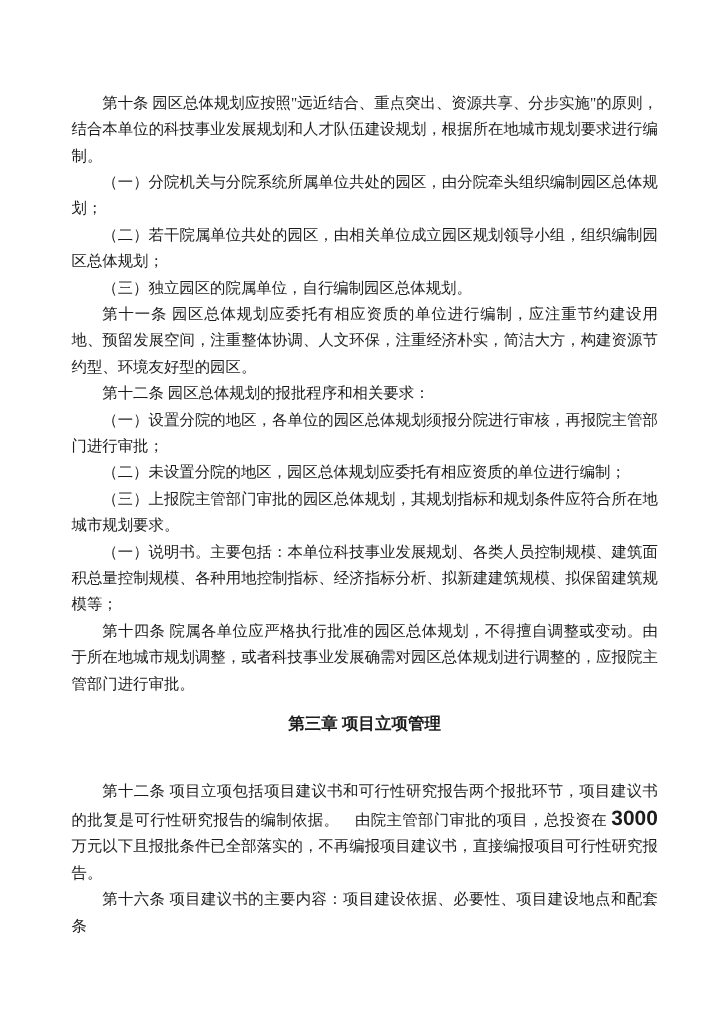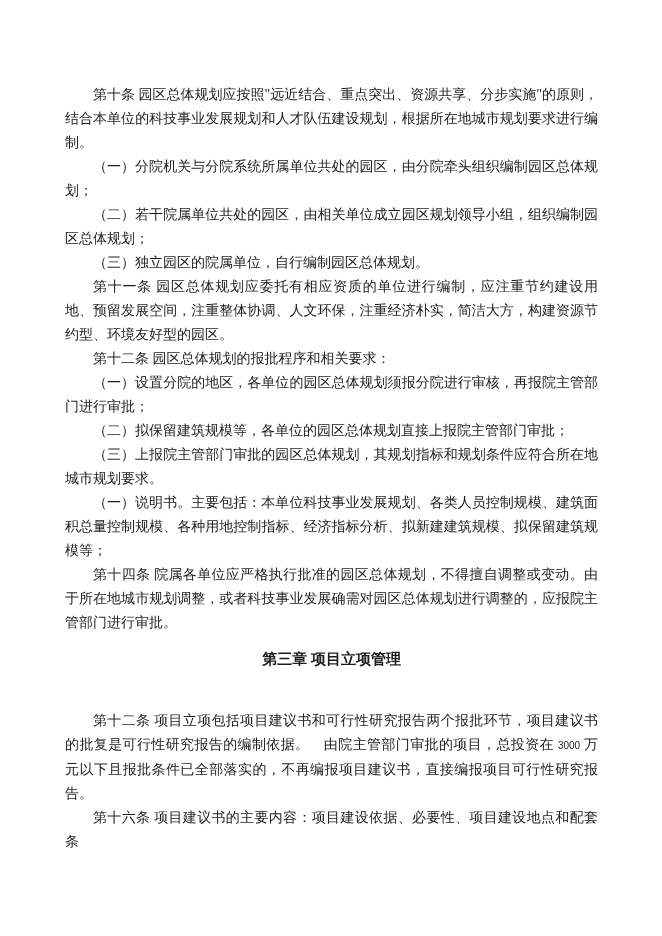--- a/index.html
+++ b/index.html
@@ -34,37 +34,37 @@
     text-align: center;
     text-indent: 0;
     font-weight: bold;
     font-size: 15px;
     margin: 12px 0 38px 0;
     word-break: keep-all;
   }
   span.run { font: inherit; }
   span.run-latin-number {
     font-family: "Liberation Sans", "DejaVu Sans", sans-serif;
-    font-weight: 400;
-    font-size: 10px;
+    font-weight: 700;
+    font-size: 19px;
   }
 </style>
 </head>
 <body>
 
 <div class="page">
   <div class="doc-body">
       <p class="para"><span class="run">第十条 园区总体规划应按照"远近结合、重点突出、资源共享、分步实施"的原则，结合本单位的科技事业发展规划和人才队伍建设规划，根据所在地城市规划要求进行编制。</span></p>
       <p class="para"><span class="run">（一）分院机关与分院系统所属单位共处的园区，由分院牵头组织编制园区总体规划；</span></p>
       <p class="para"><span class="run">（二）若干院属单位共处的园区，由相关单位成立园区规划领导小组，组织编制园区总体规划；</span></p>
       <p class="para"><span class="run">（三）独立园区的院属单位，自行编制园区总体规划。</span></p>
       <p class="para"><span class="run">第十一条 园区总体规划应委托有相应资质的单位进行编制，应注重节约建设用地、预留发展空间，注重整体协调、人文环保，注重经济朴实，简洁大方，构建资源节约型、环境友好型的园区。</span></p>
       <p class="para"><span class="run">第十二条 园区总体规划的报批程序和相关要求：</span></p>
       <p class="para"><span class="run">（一）设置分院的地区，各单位的园区总体规划须报分院进行审核，再报院主管部门进行审批；</span></p>
-      <p class="para"><span class="run">（二）拟保留建筑规模等，各单位的园区总体规划直接上报院主管部门审批；</span></p>
+      <p class="para"><span class="run">（二）未设置分院的地区，园区总体规划应委托有相应资质的单位进行编制；</span></p>
       <p class="para"><span class="run">（三）上报院主管部门审批的园区总体规划，其规划指标和规划条件应符合所在地城市规划要求。</span></p>
       <p class="para"><span class="run">（一）说明书。主要包括：本单位科技事业发展规划、各类人员控制规模、建筑面积总量控制规模、各种用地控制指标、经济指标分析、拟新建建筑规模、拟保留建筑规模等；</span></p>
       <p class="para"><span class="run">第十四条 院属各单位应严格执行批准的园区总体规划，不得擅自调整或变动。由于所在地城市规划调整，或者科技事业发展确需对园区总体规划进行调整的，应报院主管部门进行审批。</span></p>
       <p class="para heading"><span class="run">第三章 项目立项管理</span></p>
       <p class="para"><span class="run">第十二条 项目立项包括项目建议书和可行性研究报告两个报批环节，项目建议书的批复是可行性研究报告的编制依据。　由院主管部门审批的项目，总投资在 </span><span class="run run-latin-number">3000</span><span class="run"> 万元以下且报批条件已全部落实的，不再编报项目建议书，直接编报项目可行性研究报告。</span></p>
       <p class="para"><span class="run">第十六条 项目建议书的主要内容：项目建设依据、必要性、项目建设地点和配套条</span></p>
     </div>
 </div>
 
 </body></html>

